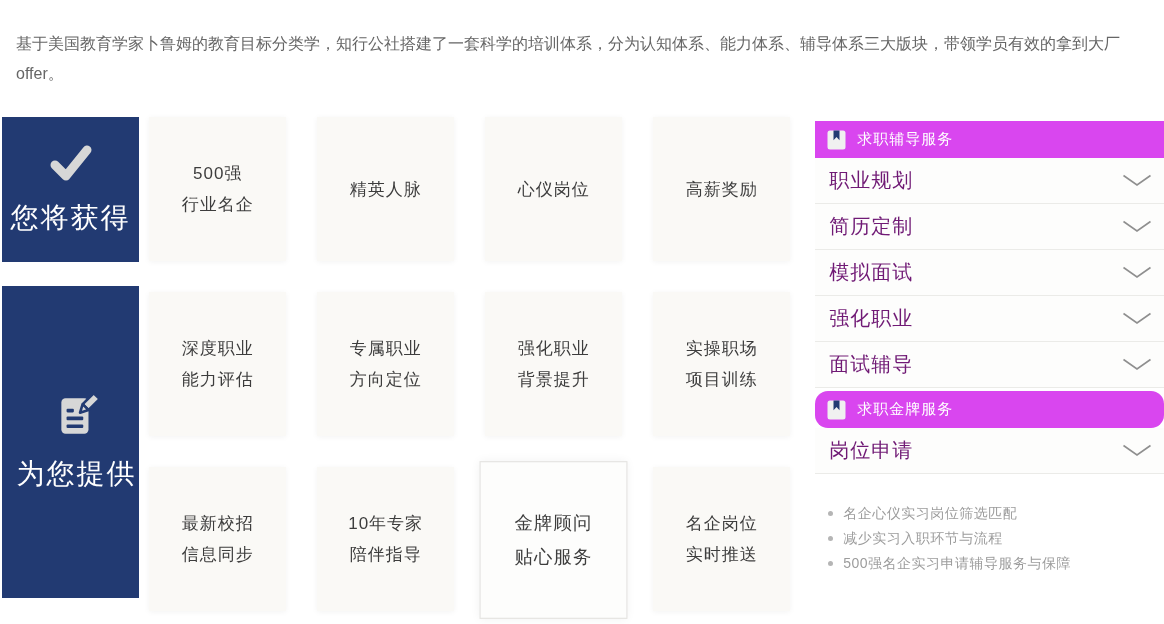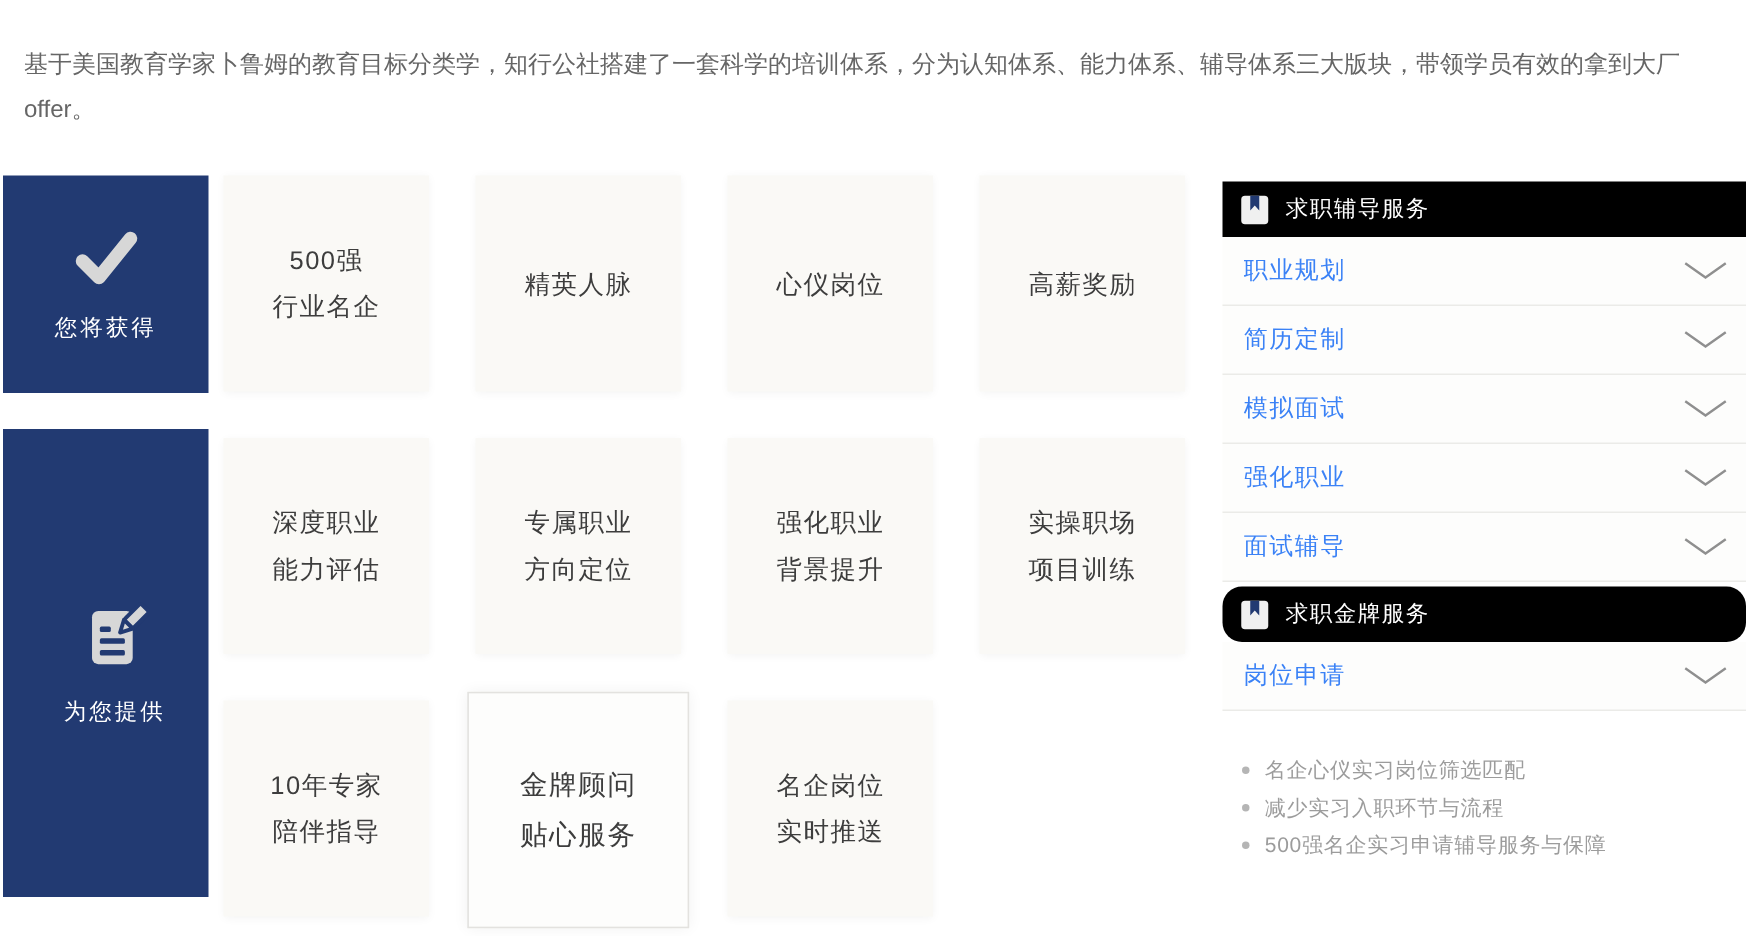--- a/index.html
+++ b/index.html
@@ -15,21 +15,21 @@
   
   .main{display:flex;align-items:flex-start;margin:28px 0 0 2px;}
   
   .left-col{width:138px;display:flex;flex-direction:column;margin-right:10px;}
   .navy-block{
     background:#223a72;color:#fff;display:flex;flex-direction:column;
     align-items:center;justify-content:center;
   }
   .navy-block.b1{height:145px;}
   .navy-block.b2{height:312px;margin-top:24px;padding-left:12px;}
-  .navy-block .blabel{font-size:15px;margin-top:12px;letter-spacing:2px;}
+  .navy-block .blabel{font-size:28px;margin-top:12px;letter-spacing:2px;}
   
   .grid{
     display:grid;grid-template-columns:repeat(4,137px);
     column-gap:10px;row-gap:24px;gap:31px;
   }
   .card{
     height:144px;background:#faf9f6;
     box-shadow:0 1px 6px rgba(0,0,0,0.05);
     display:flex;align-items:center;justify-content:center;text-align:center;
   }
@@ -38,32 +38,32 @@
     font-weight:500;letter-spacing:1px;
   }
   .card.hl{
     background:#fdfdfc;border:1px solid #e3e2df;
     transform:scale(1.08);z-index:2;
     box-shadow:0 0 9px rgba(0,0,0,0.06);
   }
   
   .sidebar{width:351px;margin-left:25px;margin-top:4px;}
   .sec-header{
-    height:37px;background:#000000;color:#fff;
+    height:37px;background:#d946ef;color:#fff;
     display:flex;align-items:center;padding:0 0 0 12px;box-sizing:border-box;
     font-size:15px;letter-spacing:1px;
   }
   .sec-header .bicon{display:flex;align-items:center;margin-right:11px;}
   .sec-header.second{margin-top:3px;border-radius:13px;}
   .acc-item{
     height:46px;box-sizing:border-box;border-bottom:1px solid #ebebe8;
     background:#fdfdfc;display:flex;align-items:center;justify-content:space-between;
     padding:0 12px 0 14px;cursor:pointer;
   }
-  .acc-item .acc-label{font-size:16px;color:#3b82f6;letter-spacing:1px;}
+  .acc-item .acc-label{font-size:20px;color:#701a75;letter-spacing:1px;}
   .acc-item .chev{display:flex;align-items:center;}
   
   .bullets{margin:27px 0 0 13px;padding:0;list-style:none;}
   .bullets li{
     font-size:14px;color:#9c9c9c;line-height:25px;letter-spacing:0.5px;
   }
   .bullets li::before{
     content:"";display:inline-block;width:5px;height:5px;border-radius:50%;
     background:#b5b5b5;margin-right:10px;vertical-align:2px;
   }
@@ -125,20 +125,24 @@
     </div>
     <div class="card">
       <span class="card-text">强化职业
 背景提升</span>
     </div>
     <div class="card">
       <span class="card-text">实操职场
 项目训练</span>
     </div>
     <div class="card">
+      <span class="card-text">最新校招
+信息同步</span>
+    </div>
+    <div class="card">
       <span class="card-text">10年专家
 陪伴指导</span>
     </div>
     <div class="card hl">
       <span class="card-text">金牌顾问
 贴心服务</span>
     </div>
     <div class="card">
       <span class="card-text">名企岗位
 实时推送</span>

